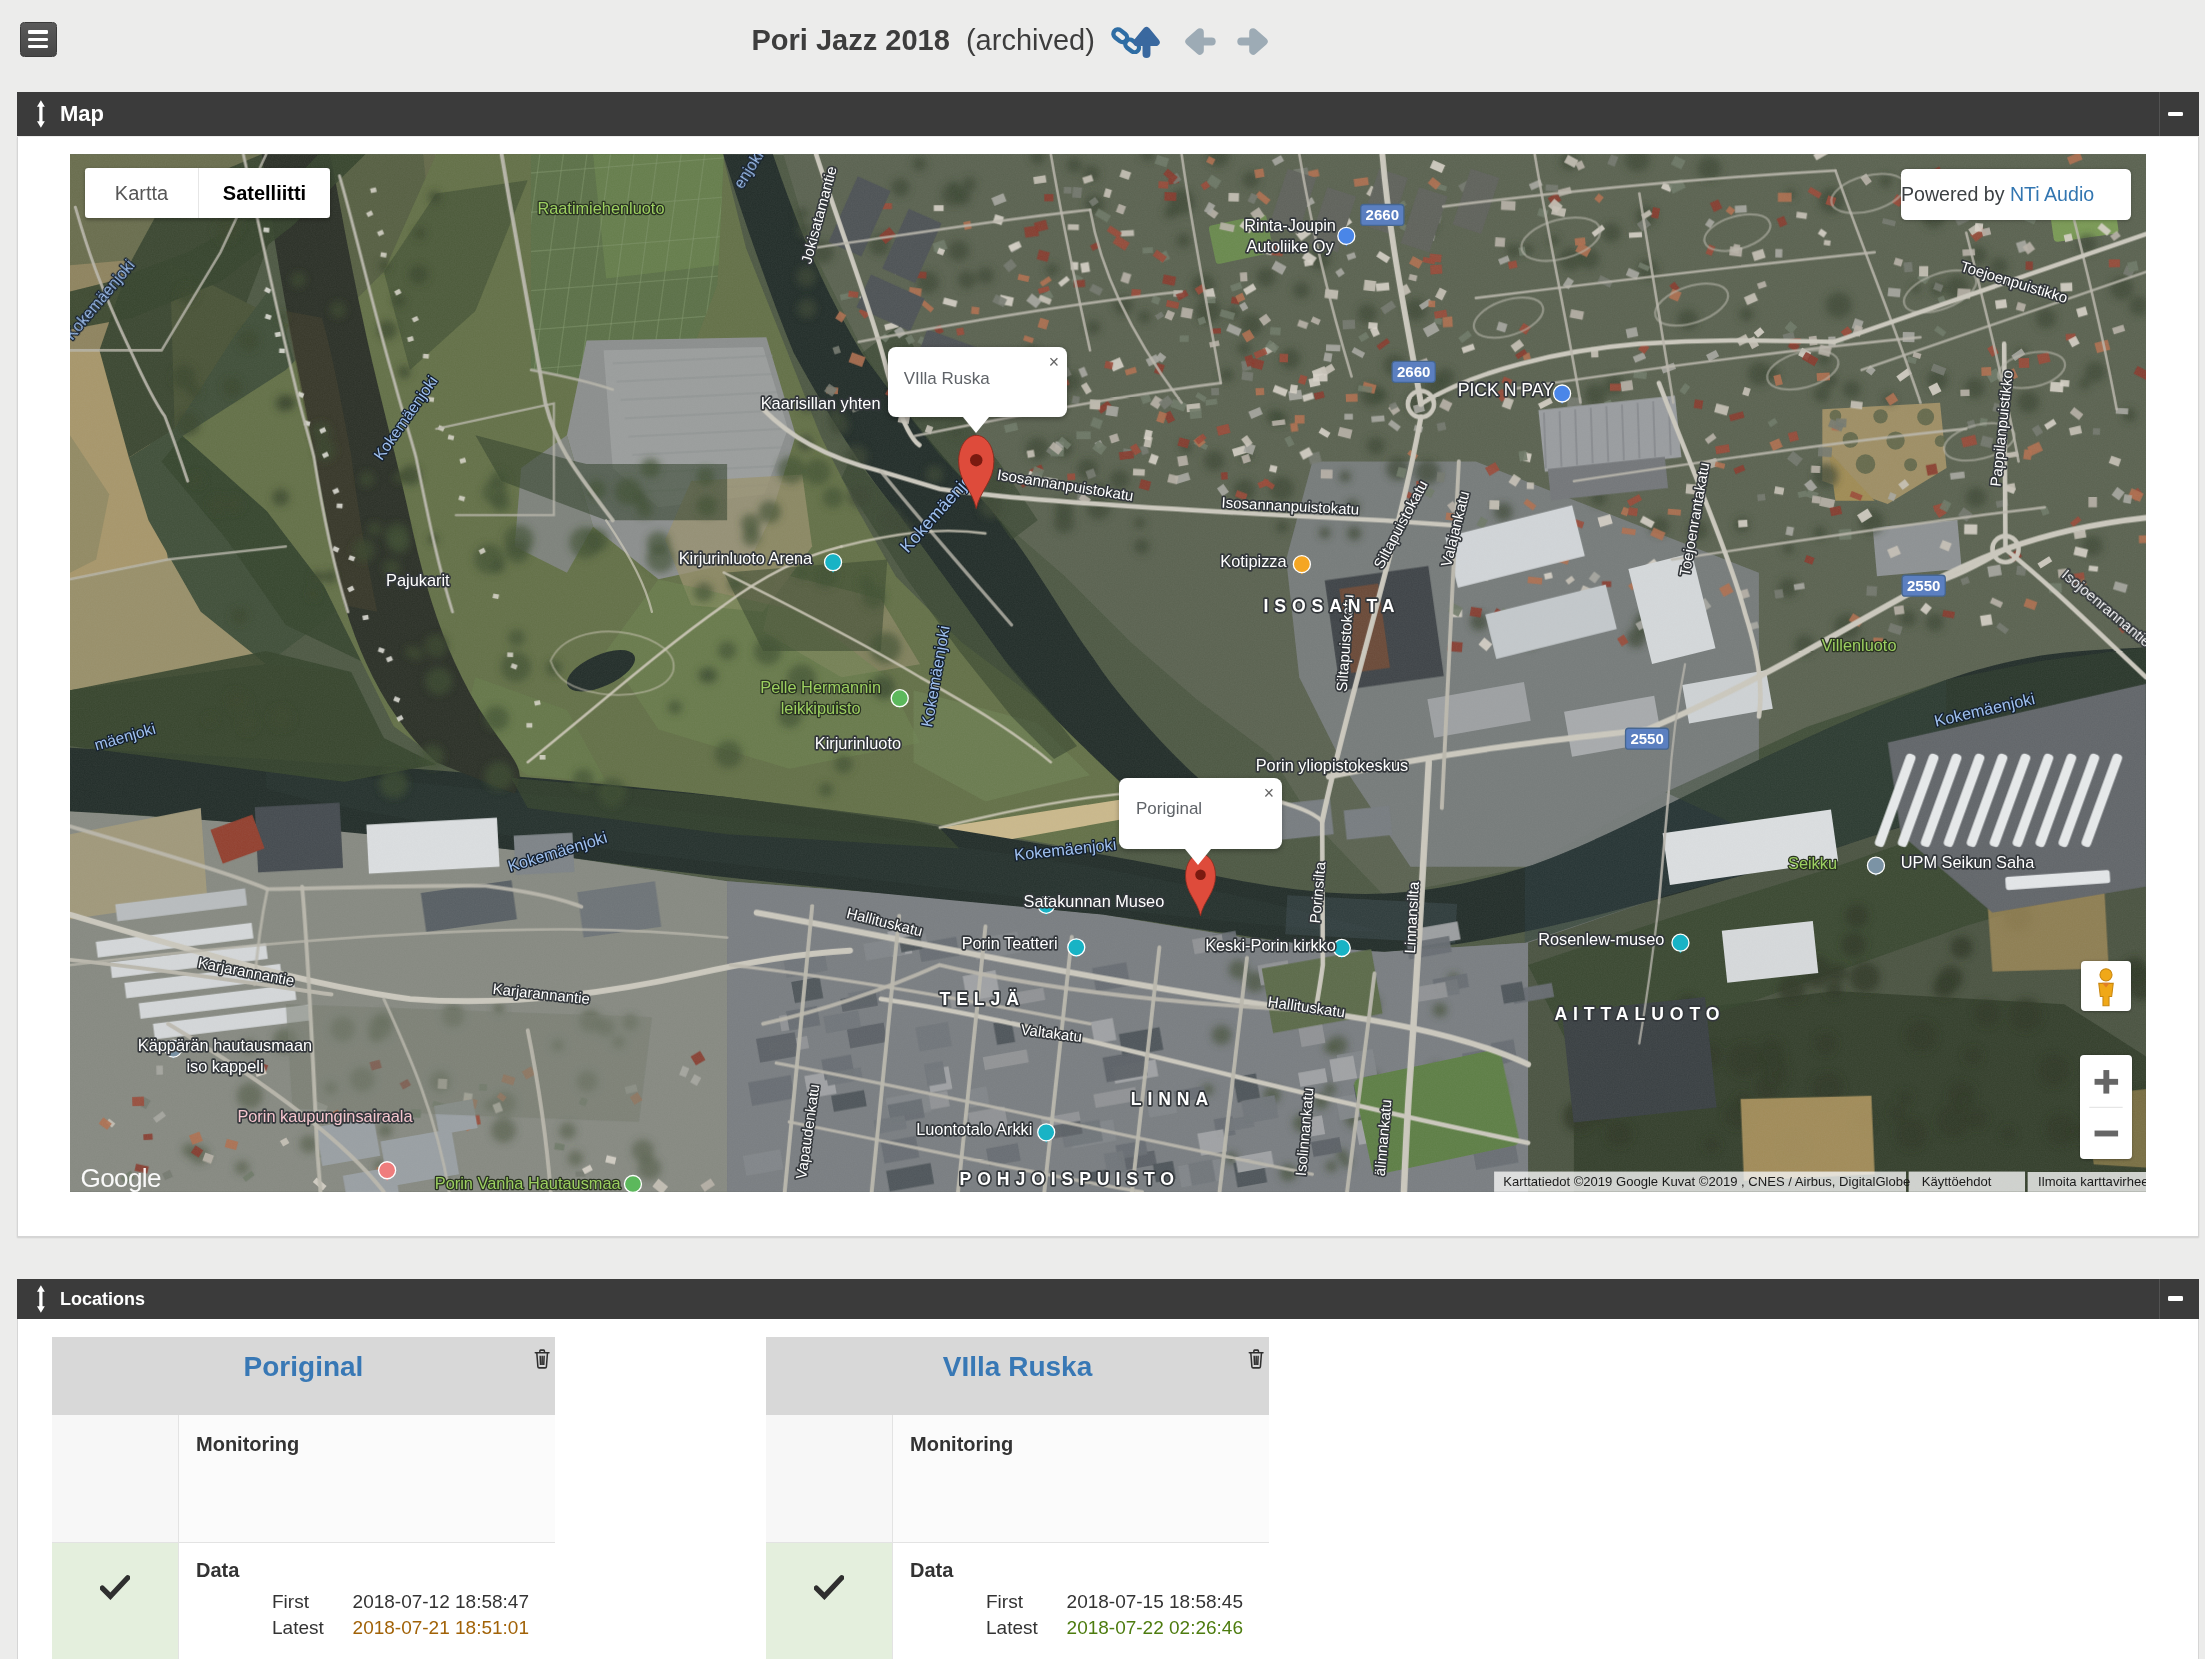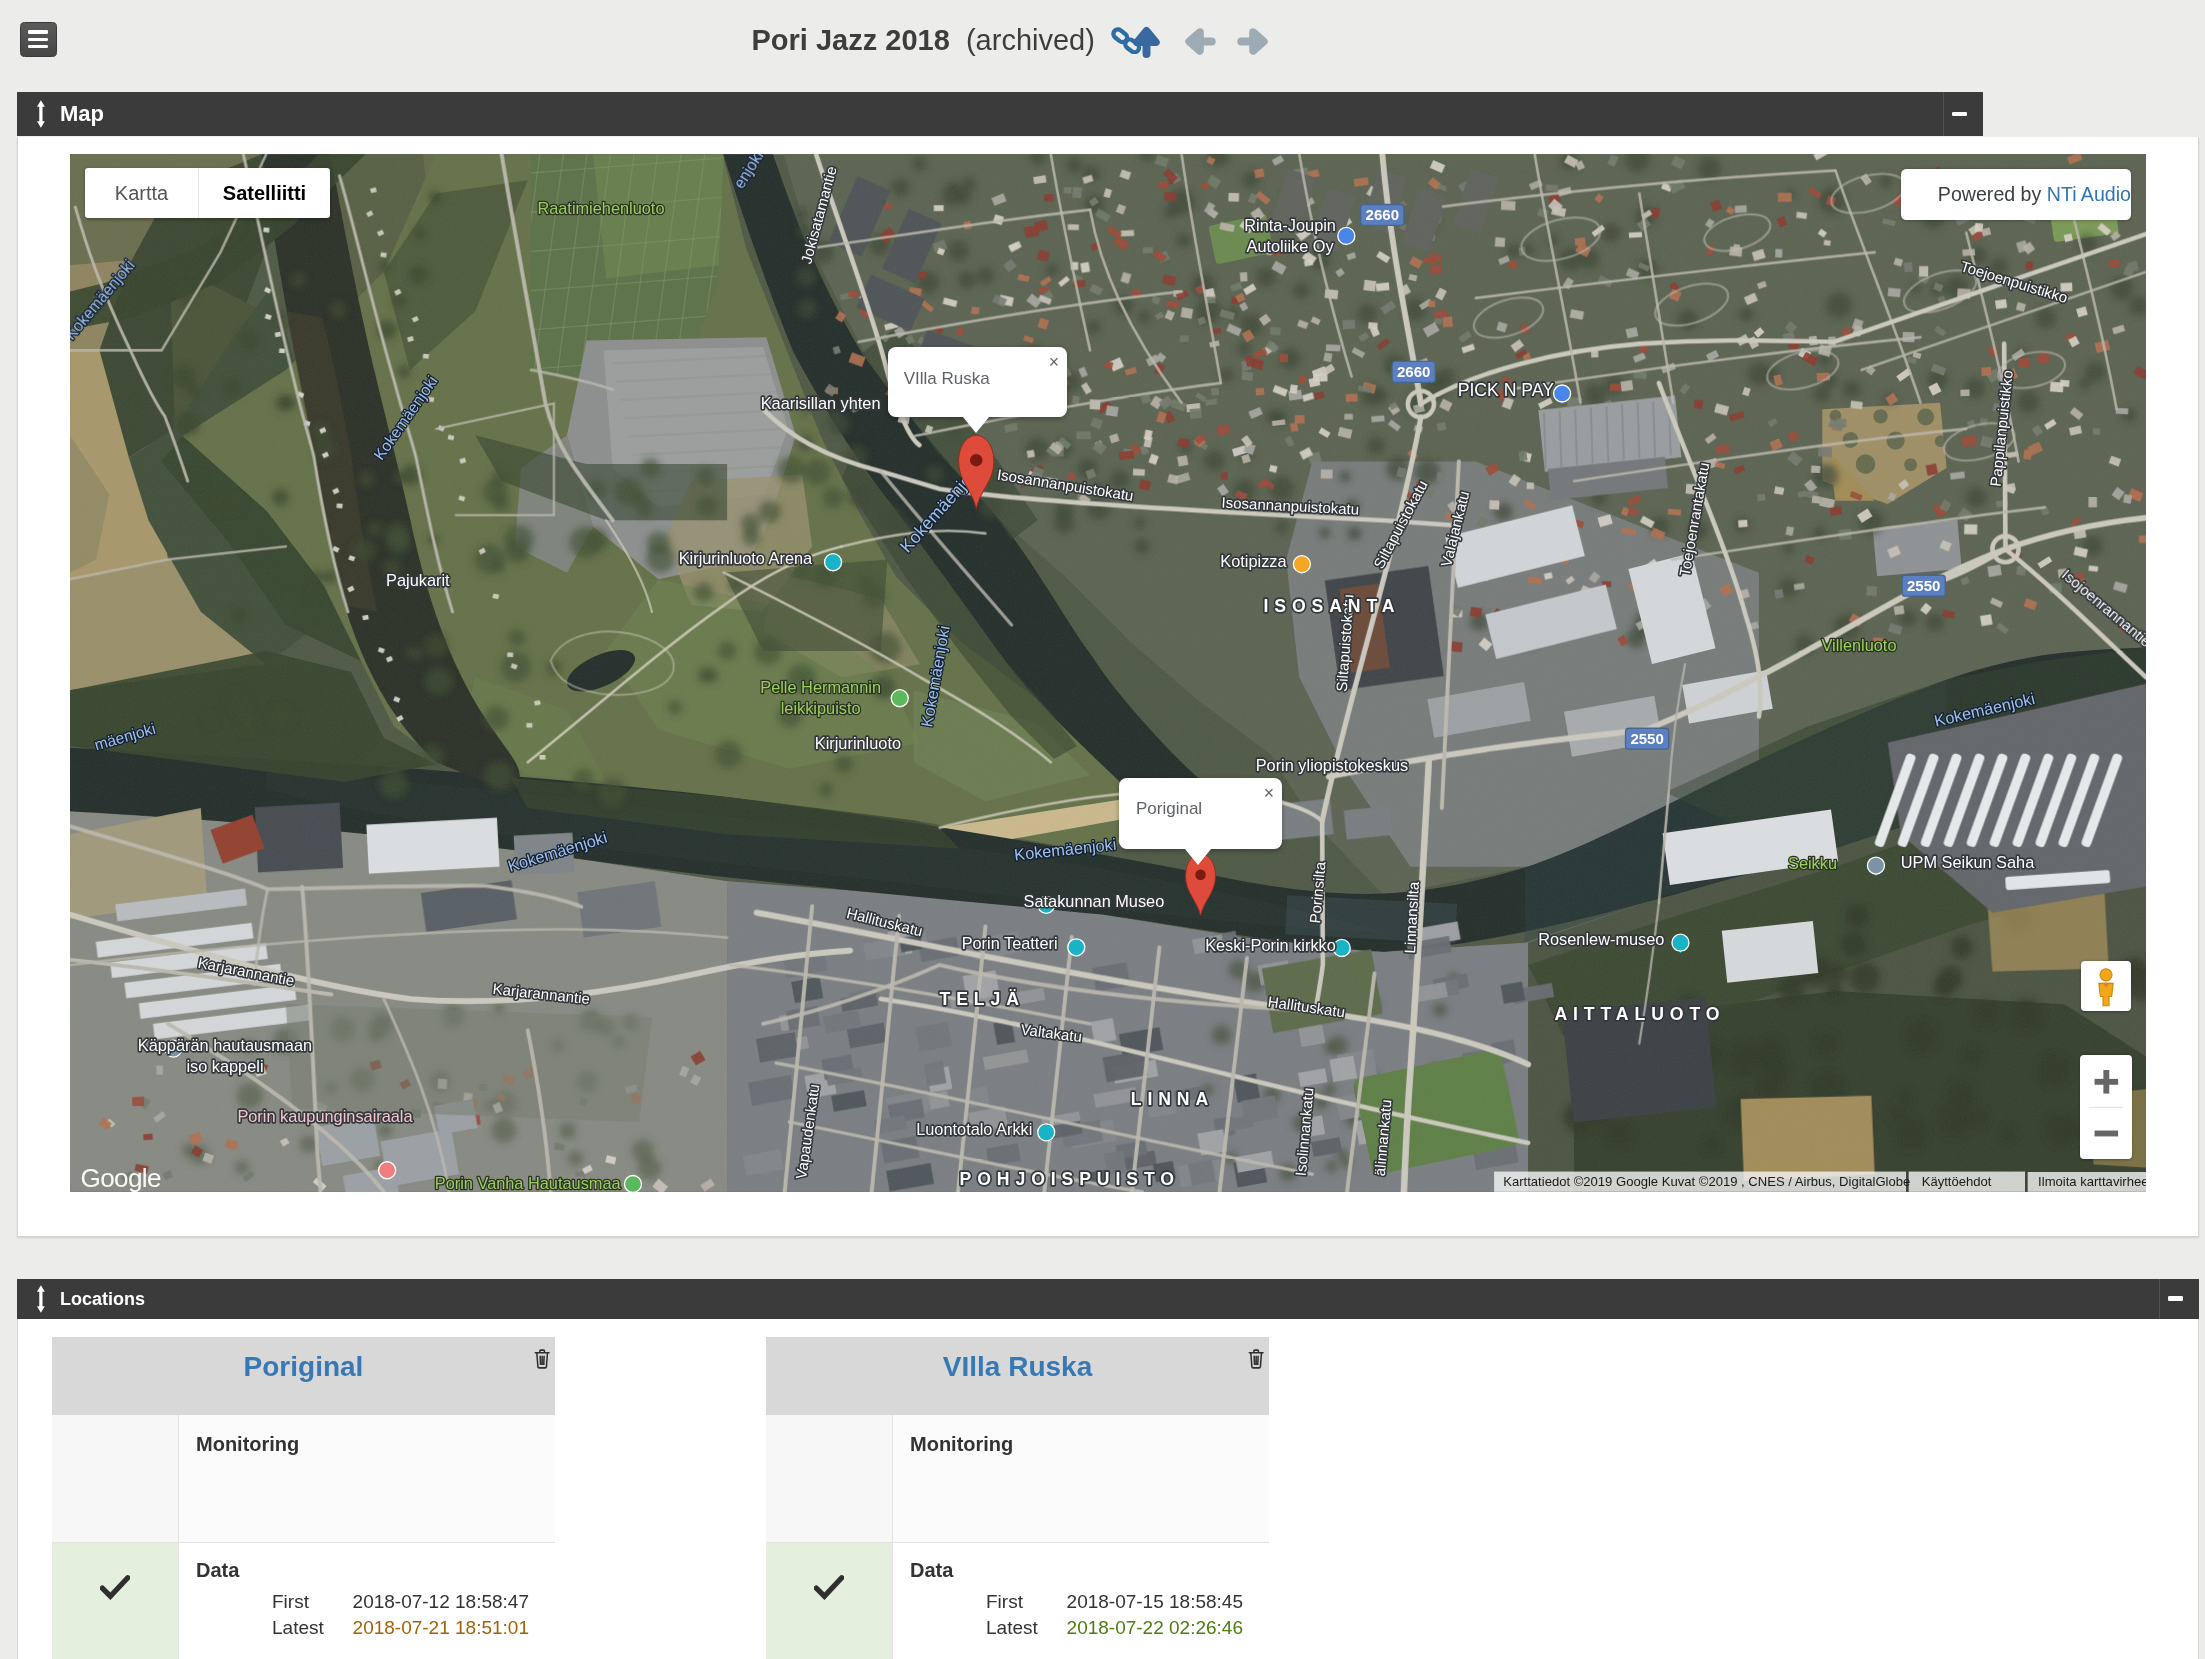--- a/index.html
+++ b/index.html
@@ -33,21 +33,21 @@
       <path d="M12,5.5 L4,12.5 L12,19.5 Z"></path>
     </g>
   </svg>
 <svg style="position:absolute;left:1236px;top:25px" width="33" height="33" viewBox="0 0 25 25">
     <g stroke="#9dabb5" stroke-width="6" stroke-linecap="round" stroke-linejoin="round" fill="#9dabb5">
       <path d="M4,12.5 H16"></path>
       <path d="M13,5.5 L21,12.5 L13,19.5 Z"></path>
     </g>
   </svg>
 
-<div style="position:absolute;left:17px;top:92px;width:1966px;height:44px;background:#3b3b3b">
+<div style="position:absolute;left:17px;top:92px;width:2182px;height:44px;background:#3b3b3b">
   <svg style="position:absolute;left:17.7px;top:7.2px" width="11.8" height="30" viewBox="0 0 18 46">
       <path d="M9,2 L15,12 H11.5 V34 H15 L9,44 L3,34 H6.5 V12 H3 Z" fill="#fff"></path>
     </svg>
   <div style="position:absolute;left:43px;top:0;line-height:44px;font-size:22px;font-weight:bold;color:#fff"><span>Map</span></div>
   <div style="position:absolute;right:39px;top:0;width:0.7px;height:44px;background:rgba(255,255,255,0.12)"></div>
   <div style="position:absolute;right:15.7px;top:19.6px;width:15.7px;height:4.6px;background:#fff;border-radius:1.3px"></div>
 </div>
 <div style="position:absolute;left:17px;top:137px;width:2182px;height:1100px;background:#fff;border:0.7px solid #d5d5d5;border-top:none;box-shadow:0 0.7px 1.3px rgba(0,0,0,0.12)"></div>
 <div style="position:absolute;left:70px;top:154px;width:2076px;height:1038px;overflow:hidden">
 <svg width="2076" height="1038" viewBox="0 0 3175 1587">
@@ -1710,21 +1710,21 @@
 <div style="position:absolute;left:1119px;top:778px;width:163px;height:71px;background:#fff;border-radius:7.8px;box-shadow:0 1.3px 5.2px rgba(0,0,0,0.3)">
   <div style="position:absolute;left:17px;top:21px;font-size:17px;color:#5f6368"><span>Poriginal</span></div>
   <div style="position:absolute;right:7.8px;top:5.2px;font-size:17.7px;color:#666"><span>×</span></div>
   <div style="position:absolute;left:66px;bottom:-15.7px;width:0;height:0;border-left:13.7px solid transparent;border-right:13.7px solid transparent;border-top:16.3px solid #fff"></div>
 </div>
 
 <div style="position:absolute;left:85px;top:168px;height:50px;background:#fff;border-radius:3.3px;box-shadow:0 1.3px 3.9px rgba(0,0,0,0.3);display:flex;font-family:'Liberation Sans',sans-serif">
  <div style="width:114px;text-align:center;line-height:50px;font-size:20px;color:#565656;border-right:0.7px solid #e6e6e6"><span>Kartta</span></div>
  <div style="width:131px;text-align:center;line-height:50px;font-size:20px;color:#000;font-weight:bold"><span>Satelliitti</span></div>
 </div>
-<div style="position:absolute;left:1901px;top:169px;width:230px;height:51px;background:#fff;border-radius:5.2px;box-shadow:0 0.7px 3.3px rgba(0,0,0,0.25);text-align:right;line-height:51px;font-size:19.6px;color:#3c4043"><span>Powered by <span style="color:#3276b1">NTi Audio</span></span></div>
+<div style="position:absolute;left:1901px;top:169px;width:230px;height:51px;background:#fff;border-radius:5.2px;box-shadow:0 0.7px 3.3px rgba(0,0,0,0.25);text-align:left;line-height:51px;font-size:19.6px;color:#3c4043"><span>Powered by <span style="color:#3276b1">NTi Audio</span></span></div>
 <div style="position:absolute;left:2081px;top:961px;width:50px;height:50px;background:#fff;border-radius:3.9px;box-shadow:0 0.7px 2.6px rgba(0,0,0,0.3)">
   <svg width="50" height="50" viewBox="0 0 38 38">
       <g fill="#f0a818" stroke="#c8860f" stroke-width="0.8">
         <circle cx="19" cy="10.5" r="4.6"></circle>
         <path d="M13.5,17 h11 l-1.2,10 h-2 v7 h-4.6 v-7 h-2 Z"></path>
       </g>
       <path d="M16,16.5 l3,3.6 3,-3.6" fill="#e07f26"></path>
     </svg>
 </div>
 <div style="position:absolute;left:2080px;top:1055px;width:52px;height:104px;background:#fff;border-radius:3.9px;box-shadow:0 0.7px 2.6px rgba(0,0,0,0.3)">

